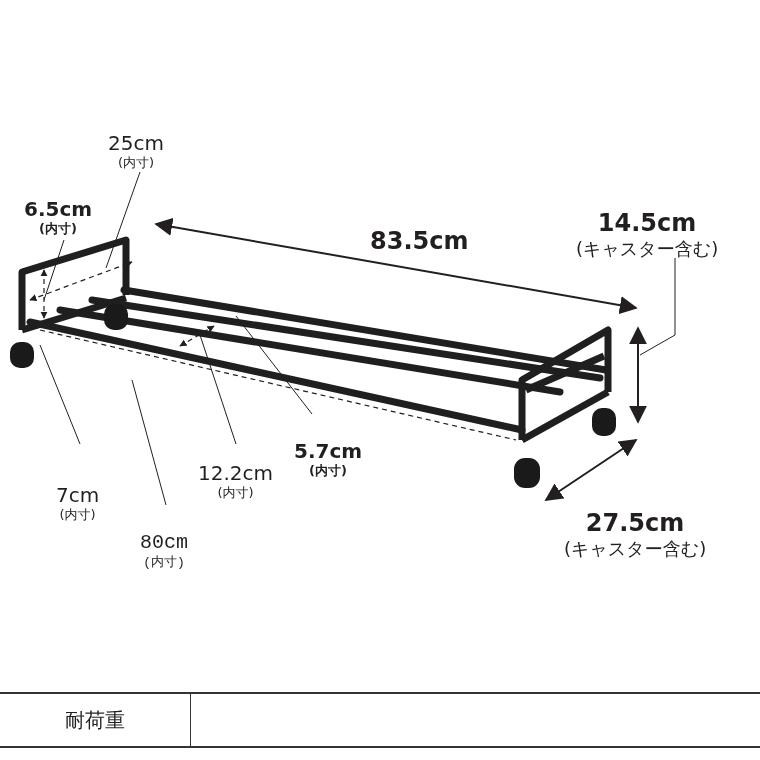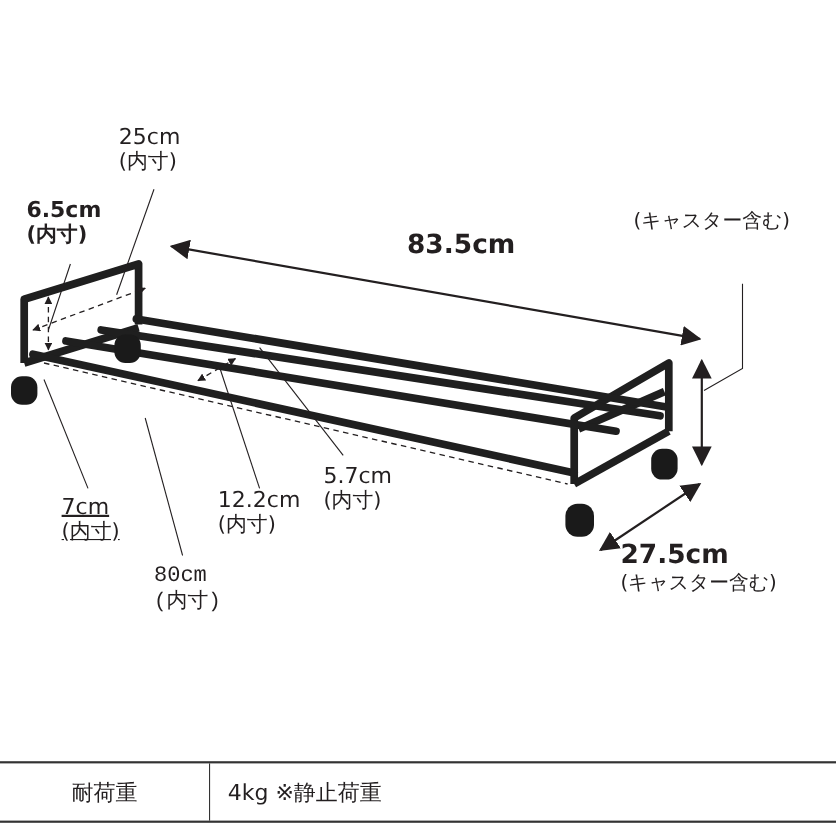--- a/index.html
+++ b/index.html
@@ -1,25 +1,25 @@
 <!DOCTYPE html>
 <html><head>
 <meta charset="utf-8">
 <style>
   html, body { margin:0; padding:0; background:#ffffff; }
   body { width:760px; height:760px; position:relative; overflow:hidden;
          font-family:"DejaVu Sans", "Liberation Sans", sans-serif; color:#231f20; }
-  .lbl { position:absolute; line-height:1.2; white-space:nowrap; }
+  .lbl { position:absolute; text-align:center; line-height:1.2; white-space:nowrap;margin-top:19px; }
   .lbl .v { font-size:20px; display:block; }
-  .lbl .s { font-size:19px; display:block; }
+  .lbl .s { font-size:13px; display:block; }
   .big .v { font-size:24px; font-weight:bold; }
   .big .s { font-size:18px; }
   svg.drawing { position:absolute; left:0; top:0; }
   .spec-table { position:absolute; left:0; top:692px; width:760px; height:52px;
-                border-top:2px solid #333; border-bottom:2px solid #333; display:flex; }
+                border-top:2px solid #333; border-bottom:2px solid #333; display:flex;gap:25px; }
   .spec-table .key { width:190px; border-right:1px solid #333; display:flex; align-items:center; justify-content:center; font-size:20px; }
   .spec-table .val { flex:1; display:flex; align-items:center; padding-left:16px; font-size:20px; }
 </style>
 </head>
 <body>
 
 <svg class="drawing" width="760" height="680" viewBox="0 0 760 680">
   <defs>
     <marker id="ah" viewBox="0 0 10 10" refX="9" refY="5" markerWidth="9" markerHeight="9" orient="auto-start-reverse">
       <path d="M0,0 L10,5 L0,10 z" fill="#231f20"></path>
@@ -71,47 +71,47 @@
     <line x1="132" y1="380" x2="166" y2="505"></line>
     <line x1="200" y1="335" x2="236" y2="444"></line>
     <line x1="236" y1="316" x2="312" y2="414"></line>
   </g>
 </svg>
 
 <div class="lbl big" style="left:370px;top:208px;">
   <span class="v">83.5cm</span>
 </div>
 <div class="lbl big" style="left:576px;top:190px;">
+  <span class="v">14.5cm</span>
   <span class="s">(キャスター含む)</span>
 </div>
 <div class="lbl big" style="left:564px;top:490px;">
   <span class="v">27.5cm</span>
   <span class="s">(キャスター含む)</span>
 </div>
 <div class="lbl" style="left:108px;top:112px;">
   <span class="v">25cm</span>
   <span class="s">(内寸)</span>
 </div>
 <div class="lbl" style="left:24px;top:178px;font-weight:bold;">
   <span class="v">6.5cm</span>
   <span class="s">(内寸)</span>
 </div>
-<div class="lbl" style="left:56px;top:448px;text-decoration:underline;">
+<div class="lbl" style="left:56px;top:464px;">
   <span class="v">7cm</span>
   <span class="s">(内寸)</span>
 </div>
 <div class="lbl" style="left:140px;top:512px;font-family:Liberation Mono, monospace;">
   <span class="v">80cm</span>
   <span class="s">(内寸)</span>
 </div>
 <div class="lbl" style="left:198px;top:442px;">
   <span class="v">12.2cm</span>
   <span class="s">(内寸)</span>
 </div>
-<div class="lbl" style="left:294px;top:420px;">
+<div class="lbl" style="left:294px;top:420px;font-weight:bold;">
   <span class="v">5.7cm</span>
   <span class="s">(内寸)</span>
 </div>
 
 <div class="spec-table">
   <div class="key">耐荷重</div>
-  <div class="val">4kg ※静止荷重</div>
 </div>
 
 </body></html>

